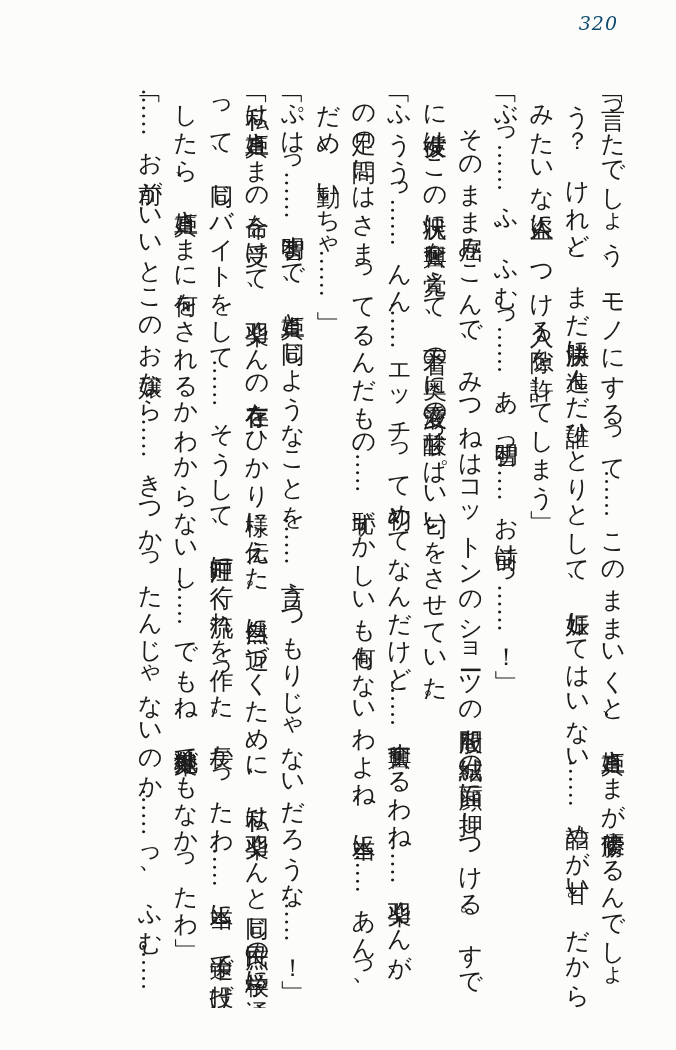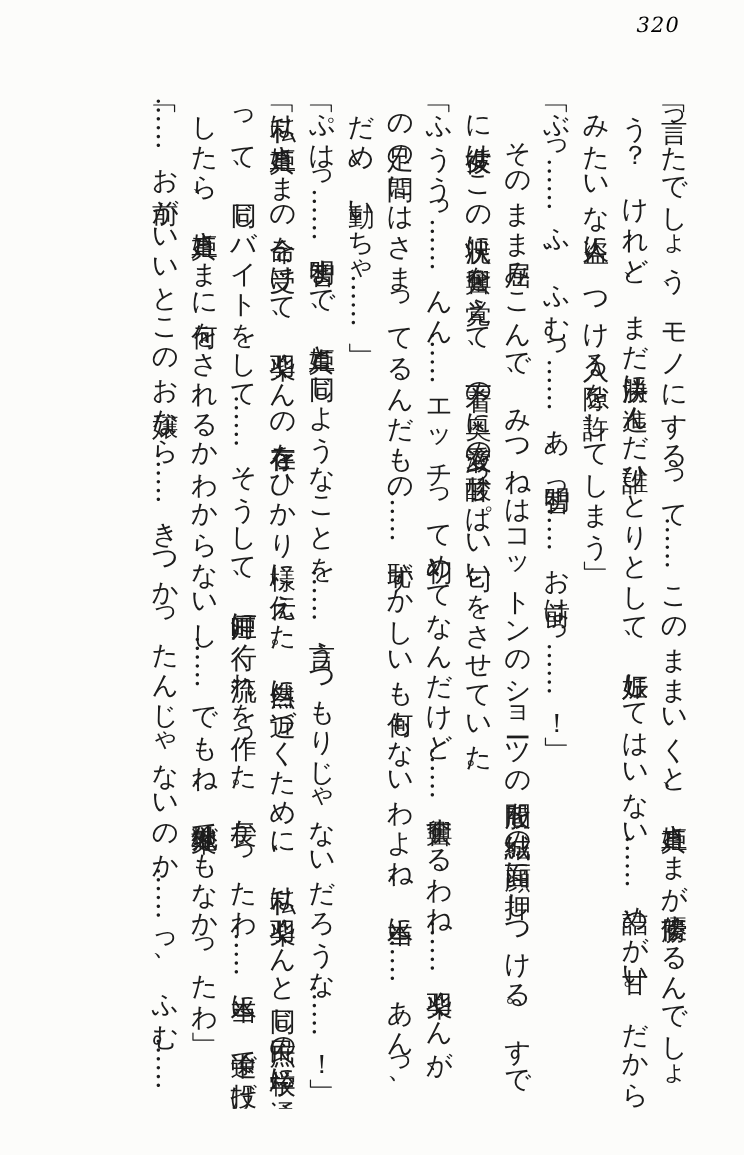--- a/index.html
+++ b/index.html
@@ -17,21 +17,21 @@
   .page {
     position: absolute;
     inset: 0;
   }
   .page-number {
     position: absolute;
     top: 12px;
     right: 58px;
     font-size: 19px;
     font-style: italic;
-    color: #000000;
+    color: #0c4a6e;
     letter-spacing: 1px;
     font-family: "DejaVu Serif", "Liberation Serif", serif;
   }
   .text-area {
     position: absolute;
     top: 88px;
     right: 46px;
     width: 606px;
     height: 920px;
     writing-mode: vertical-rl;

